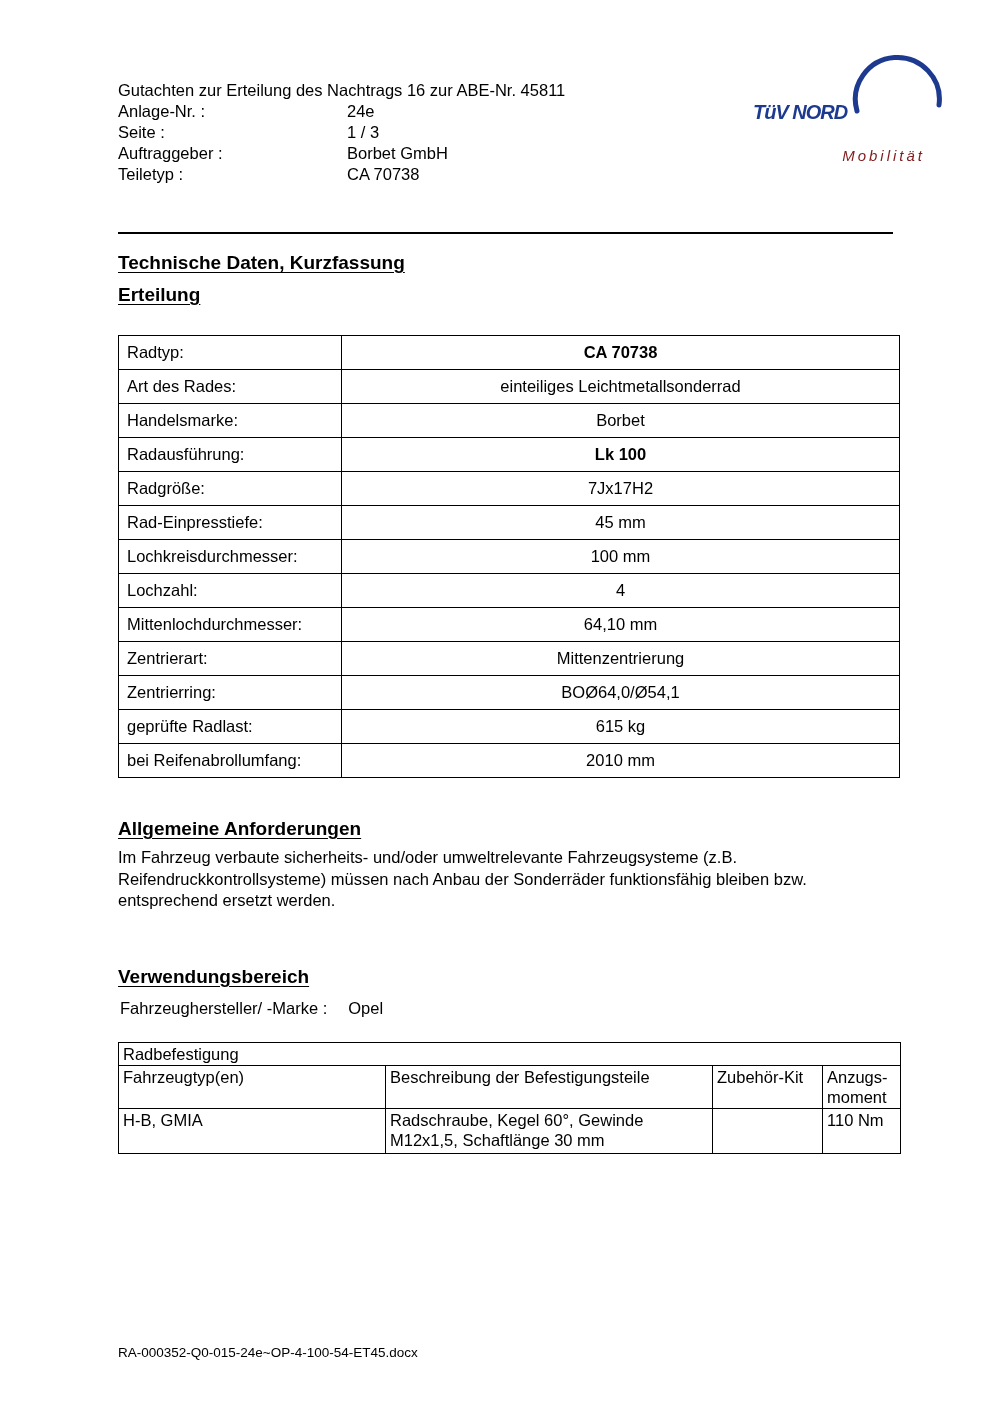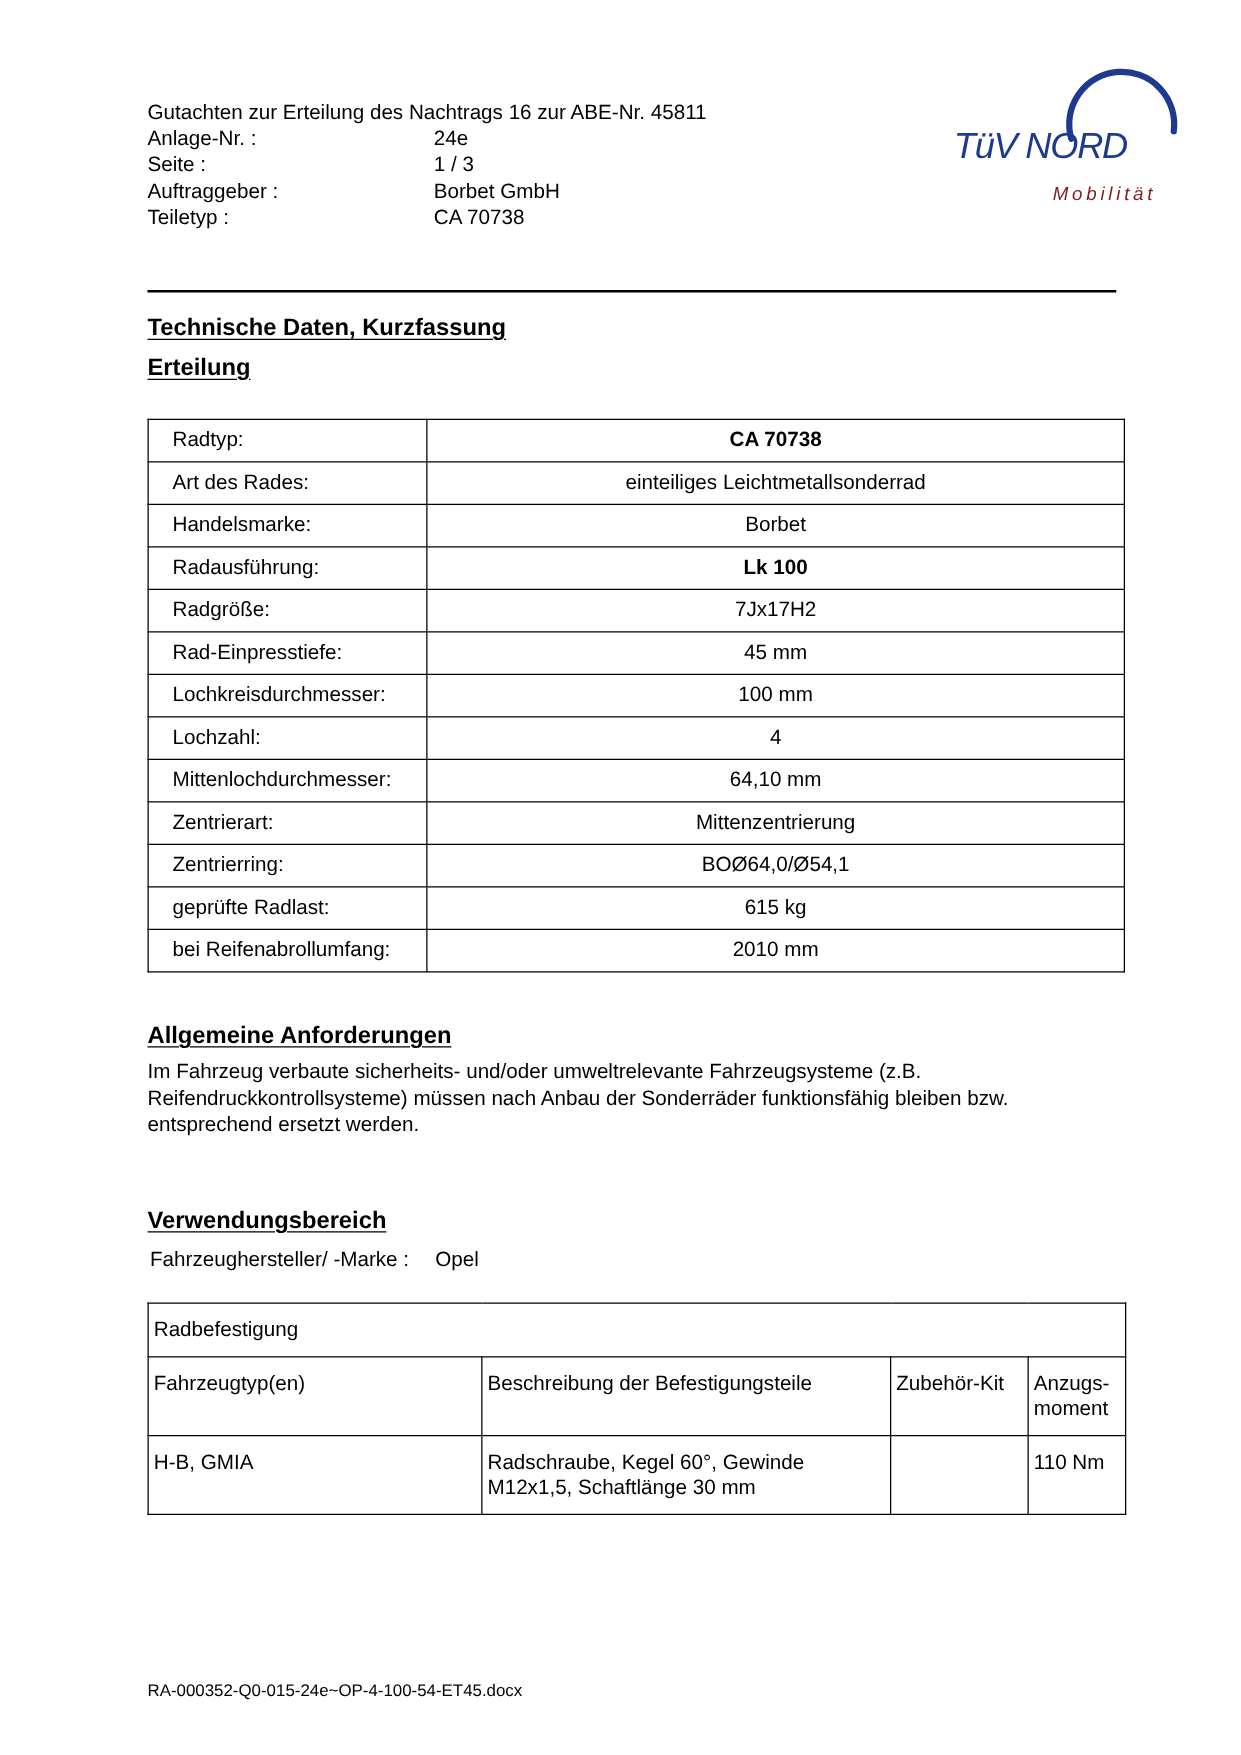--- a/index.html
+++ b/index.html
@@ -14,22 +14,22 @@
   
   .hdr { left:118px; top:80px; width:620px; line-height:21px; }
   .hdr-title { margin-bottom:0; }
   .hf-row { display:flex; }
   .hf-label { width:229px; flex:none; }
 
   
   .logo { left:753px; top:55px; width:200px; height:115px; }
   .logo-swoosh { position:absolute; left:96px; top:-2px; width:98px; height:64px; }
   .logo-brand {
-    position:absolute; left:10px; top:46px; width:180px;
-    font-size:29px; font-weight:normal; font-style:italic;
+    position:absolute; left:0; top:46px; width:180px;
+    font-size:20px; font-weight:bold; font-style:italic;
     color:#1e3a8f; letter-spacing:-1px; white-space:nowrap;
   }
   .logo-sub {
     position:absolute; right:28px; top:92px;
     font-size:15px; font-style:italic; letter-spacing:3px; color:#7f1d1d;
   }
 
   .rule { left:118px; top:232px; width:775px; border-top:2px solid #000; height:0; }
 
   .heading {
@@ -37,36 +37,36 @@
     text-decoration:underline; text-underline-offset:3px;
   }
   .h-tech { left:118px; top:252px; }
   .h-raddaten { left:118px; top:284px; }
   .h-allg { left:118px; top:818px; }
   .h-verw { left:118px; top:966px; }
 
   
   table { border-collapse:collapse; }
   .raddaten { left:118px; top:335px; width:782px; table-layout:fixed; }
-  .raddaten td { border:1px solid #000; height:34px; padding:2px 19px; }
+  .raddaten td { border:1px solid #000; height:34px; padding:2px 8px; }
   .raddaten td.lbl { width:223px; text-align:left; }
   .raddaten td.val { text-align:center; }
   .raddaten td.bold { font-weight:bold; }
 
   
   .allg-text { left:118px; top:847px; width:775px; line-height:21.5px; }
 
   
   .fahrz-line { left:120px; top:999px; display:flex; }
   .fahrz-label { flex:none; }
   .fahrz-value { margin-left:21px; }
 
   
   .befestigung { left:118px; top:1042px; width:782px; table-layout:fixed; }
-  .befestigung td { border:1px solid #000; padding:11px 4px; vertical-align:top; line-height:20px; }
+  .befestigung td { border:1px solid #000; padding:1px 4px; vertical-align:top; line-height:20px; }
   .befestigung .title-cell { height:23px; }
   .befestigung .hdr-row td { height:43px; }
   .befestigung .data-row td { height:45px; }
 
   .footer { left:118px; top:1345px; font-size:13.5px; }
 </style>
 </head>
 <body>
 
 <div class="abs hdr">

